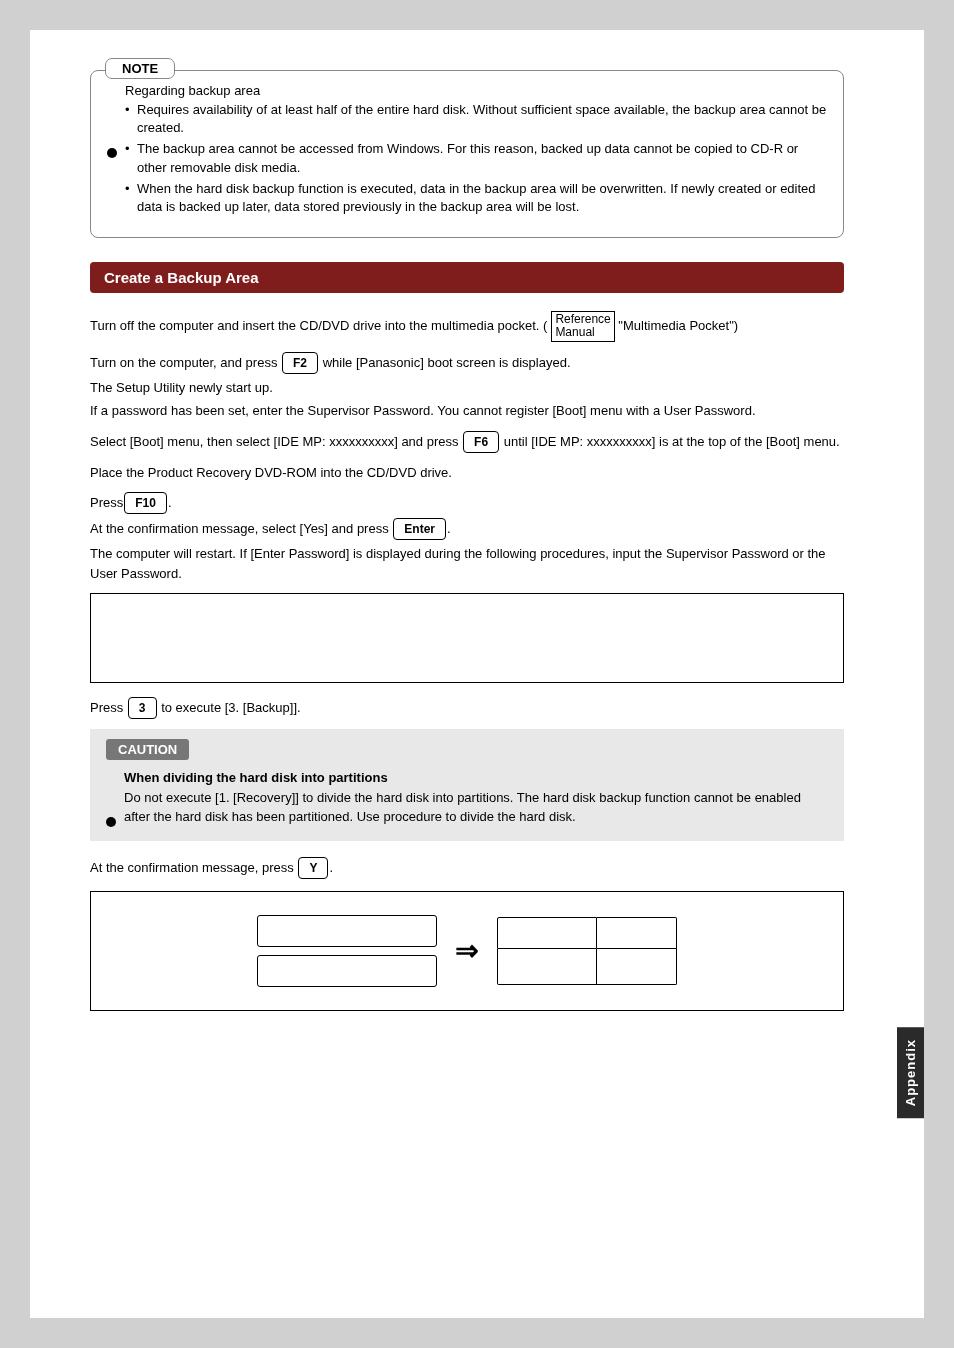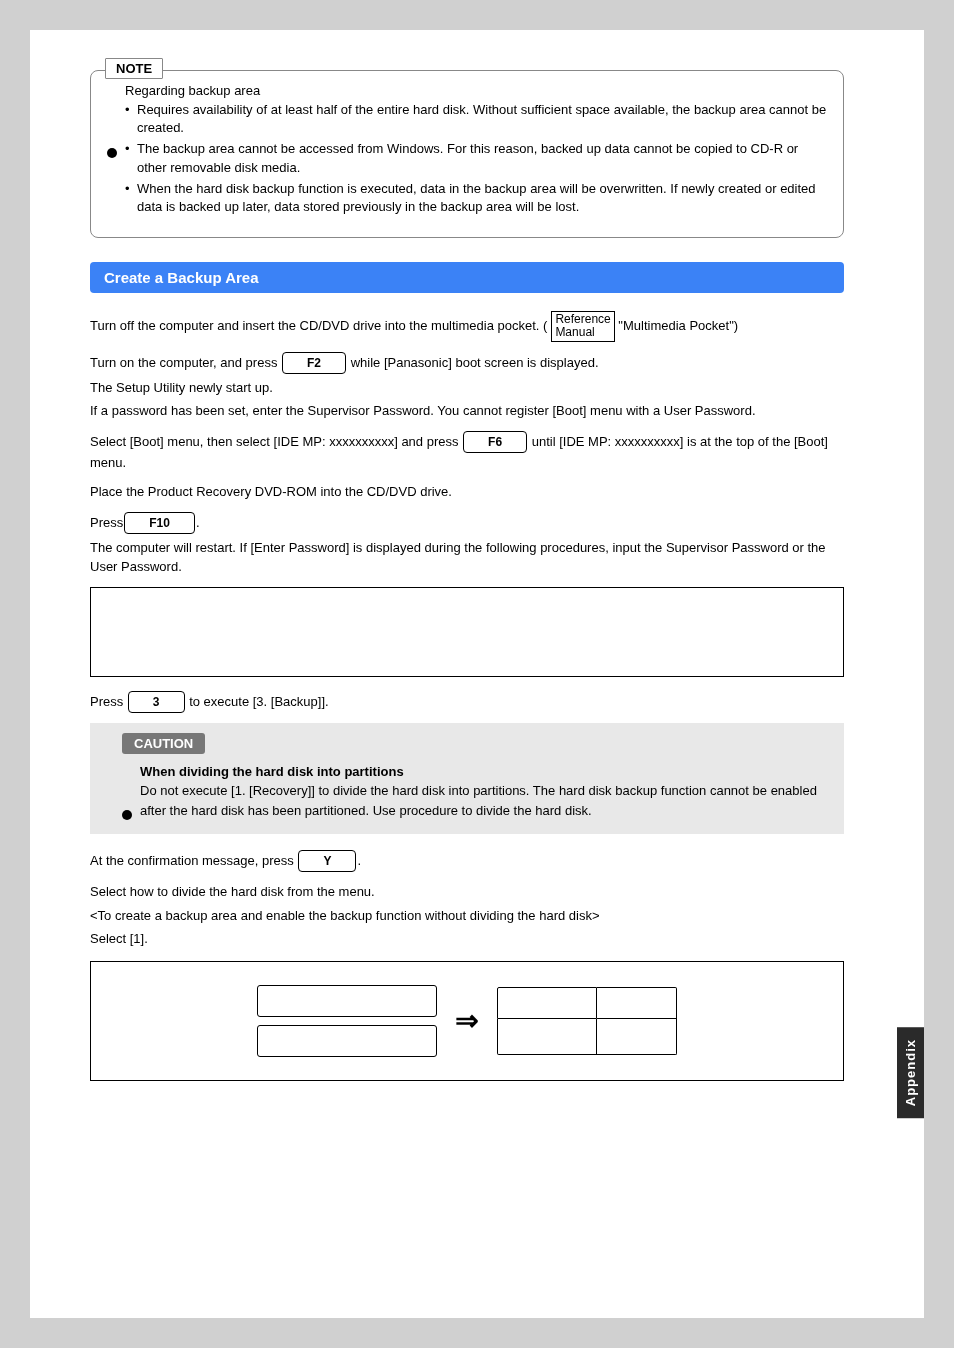--- a/index.html
+++ b/index.html
@@ -30,22 +30,22 @@
       padding: 12px 16px 14px 16px;
       margin-bottom: 24px;
       position: relative;
     }
     .note-label {
       position: absolute;
       top: -13px;
       left: 14px;
       background: #fff;
       border: 1.5px solid #888;
-      border-radius: 1px;
-      padding: 2px 10px;
+      border-radius: 7px;
+      padding: 2px 16px;
       font-weight: bold;
       font-size: 13px;
     }
     .note-box ul {
       list-style: none;
       padding-left: 0;
     }
     .note-box > ul > li {
       display: flex;
       align-items: center;
@@ -73,21 +73,21 @@
       line-height: 1.4;
     }
     .sub-list li::before {
       content: "•";
       position: absolute;
       left: 0;
     }
 
     
     .section-header {
-      background: #3b82f6;
+      background: #7f1d1d;
       color: #fff;
       font-size: 15px;
       font-weight: bold;
       padding: 7px 14px;
       border-radius: 4px;
       margin-bottom: 18px;
     }
 
     
     .step {
@@ -96,21 +96,21 @@
     }
     .step p {
       margin-bottom: 4px;
     }
 
     
     .key {
       display: inline-block;
       border: 1.5px solid #000;
       border-radius: 4px;
-      padding: 1px 24px;
+      padding: 1px 10px;
       font-weight: bold;
       font-size: 12px;
       background: #fff;
       margin: 0 1px;
     }
 
     
     .ref-icon {
       display: inline-block;
       border: 1px solid #000;
@@ -126,21 +126,21 @@
       border: 1.5px solid #000;
       height: 90px;
       margin: 10px 0 14px 0;
       background: #fff;
     }
 
     
     .caution-box {
       background: #e8e8e8;
       border: none;
-      padding: 10px 16px 14px 32px;
+      padding: 10px 16px 14px 16px;
       margin-bottom: 16px;
       position: relative;
     }
     .caution-label {
       display: inline-block;
       background: #777;
       color: #fff;
       font-weight: bold;
       font-size: 13px;
       padding: 3px 12px;
@@ -267,20 +267,21 @@
     <div class="step">
       <p>Select [Boot] menu, then select [IDE MP: xxxxxxxxxx] and press <span class="key">F6</span> until [IDE MP: xxxxxxxxxx] is at the top of the [Boot] menu.</p>
     </div>
 
     <div class="step">
       <p>Place the Product Recovery DVD-ROM into the CD/DVD drive.</p>
     </div>
 
     <div class="step">
       <p>Press<span class="key">F10</span>.</p>
+      <p>At the confirmation message, select [Yes] and press <span class="key">Enter</span>.</p>
       <p>The computer will restart. If [Enter Password] is displayed during the following procedures, input the Supervisor Password or the User Password.</p>
       <div class="screen-box"></div>
     </div>
 
     <div class="step">
       <p>Press <span class="key">3</span>  to execute [3. [Backup]].</p>
     </div>
 
     <div class="caution-box">
       <div><span class="caution-label">CAUTION</span></div>
@@ -288,25 +289,20 @@
         <span class="bullet-circle" style="margin-top:4px;"></span>
         <div class="caution-text">
           <strong>When dividing the hard disk into partitions</strong><br>
           <span>Do not execute [1. [Recovery]] to divide the hard disk into partitions.  The hard disk backup function cannot be enabled after the hard disk has been partitioned.  Use procedure      to divide the hard disk.</span>
         </div>
       </div>
     </div>
 
     <div class="step">
       <p>At the confirmation message, press <span class="key">Y</span>.</p>
-    </div>
-    <div class="step">
-      <p>Select how to divide the hard disk from the menu.</p>
-      <p>&lt;To create a backup area and enable the backup function without dividing the hard disk&gt;</p>
-      <p>Select [1].</p>
     </div>
 
     <div class="disk-diagram">
       <div class="disk-before">
         <div class="disk-rect-large"></div>
         <div class="disk-rect-bottom"></div>
       </div>
       <div class="arrow-symbol">⇒</div>
       <div class="disk-after">
         <div class="disk-after-top">

